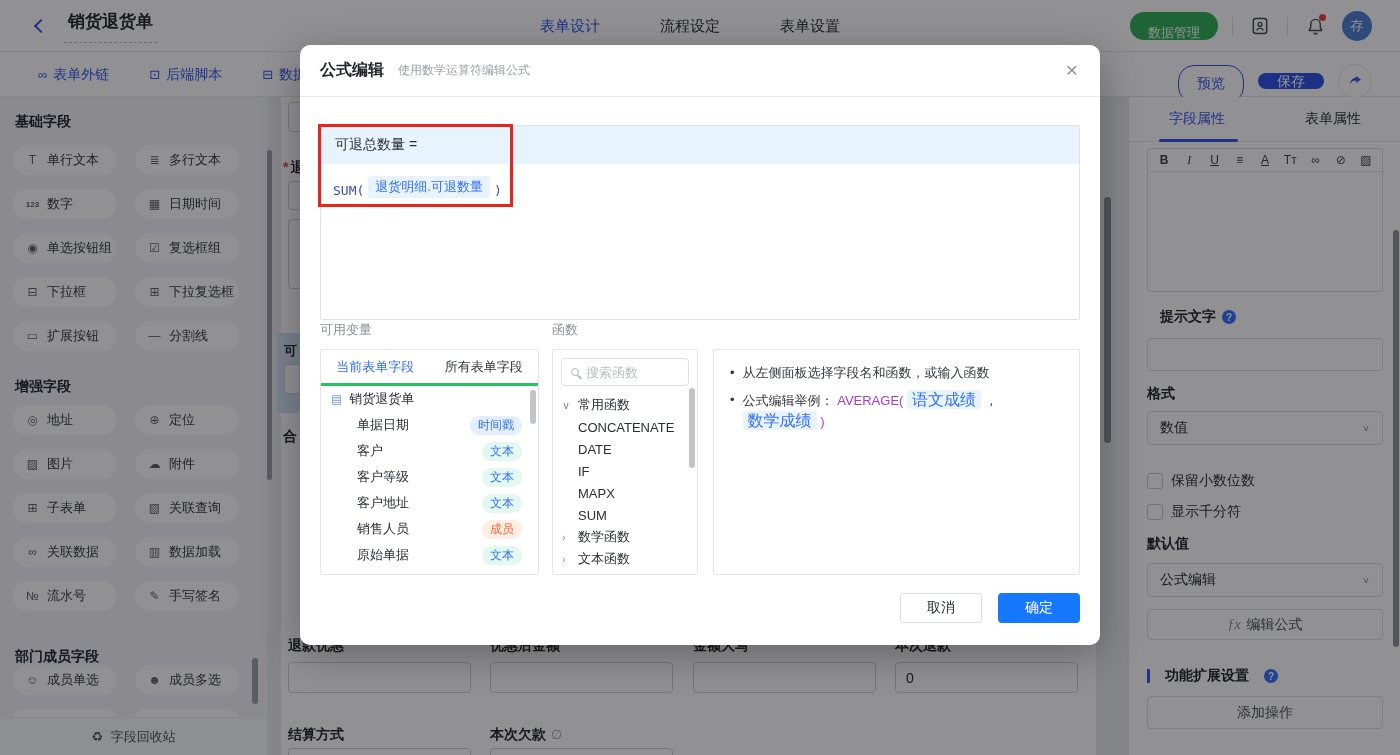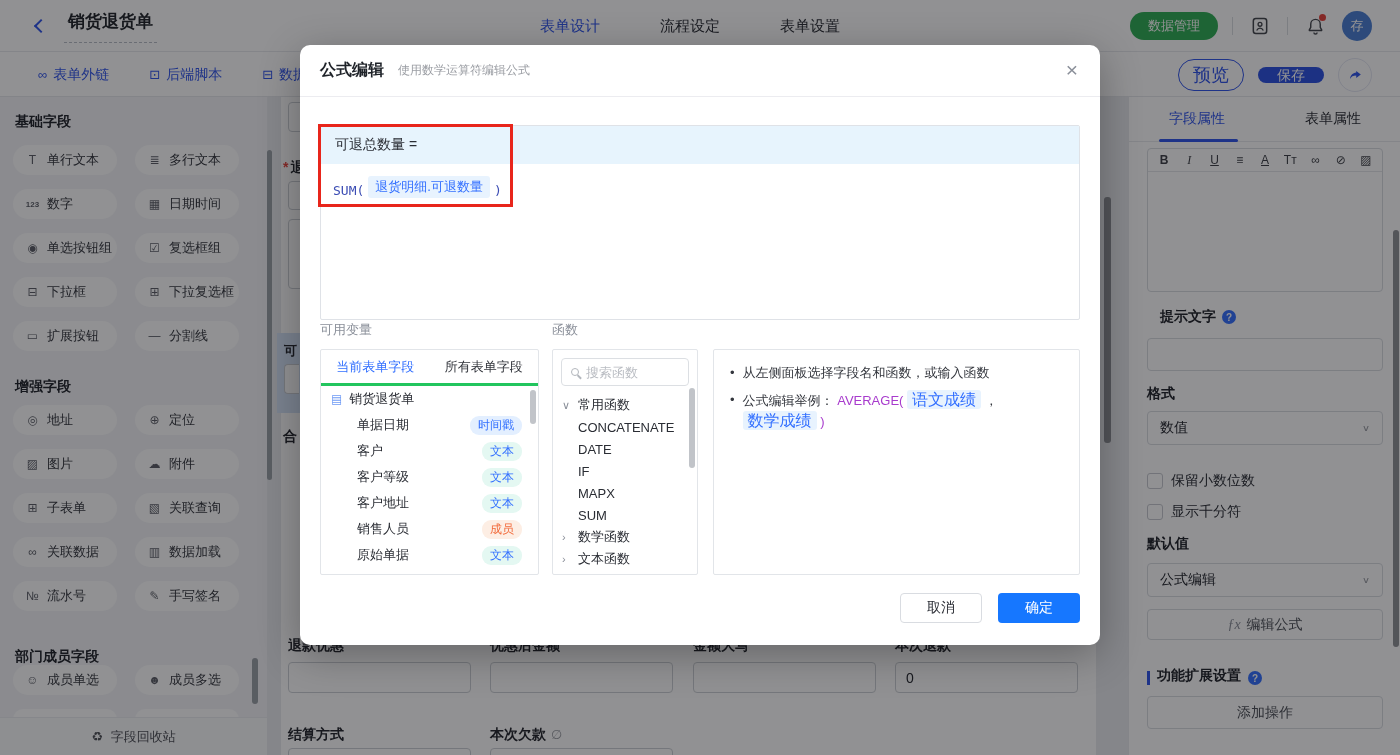--- a/index.html
+++ b/index.html
@@ -9,33 +9,33 @@
 
   
   .topbar { position:absolute; left:0; top:0; width:1400px; height:52px; background:#fff; border-bottom:1px solid #e8eaed; z-index:1; }
   .tb-left { position:absolute; left:36px; top:0; height:52px; display:flex; align-items:center; gap:18px; }
   .chev { width:10px; height:10px; border-left:2.5px solid #2f54eb; border-bottom:2.5px solid #2f54eb; transform:rotate(45deg); cursor:pointer; }
   .page-title { font-size:17px; font-weight:bold; color:#1f2329; padding:0 4px 9px 4px; border-bottom:1px dashed #b9bec7; }
   .tb-tabs { position:absolute; left:540px; top:0; height:52px; display:flex; align-items:center; gap:60px; }
   .nav-tab { font-size:15px; color:#2a2d34; cursor:pointer; }
   .nav-tab.active { color:#2f54eb; }
   .tb-right { position:absolute; right:28px; top:0; height:52px; display:flex; align-items:center; gap:14px; }
-  .btn-green { height:28px; padding:5px 18px; background:#2fae54; color:#fff; font-size:13px; border:none; border-radius:14px; cursor:pointer; }
+  .btn-green { height:28px; padding:12px 18px; background:#2fae54; color:#fff; font-size:13px; border:none; border-radius:14px; cursor:pointer; }
   .vdiv { width:1px; height:18px; background:#d9dce1; }
   .hicon { width:26px; height:26px; display:flex; align-items:center; justify-content:center; cursor:pointer; position:relative; }
   .bell-dot { position:absolute; right:2px; top:1px; width:7px; height:7px; background:#e8433b; border-radius:50%; }
   .avatar { width:30px; height:30px; border-radius:50%; background:#4a7fd4; color:#fff; font-size:13px; display:flex; align-items:center; justify-content:center; cursor:pointer; }
 
   
   .toolbar { position:absolute; left:0; top:52px; width:1400px; height:45px; background:#fff; border-bottom:1px solid #e6e8eb; z-index:1; }
   .tlinks { position:absolute; left:38px; top:0; height:45px; display:flex; align-items:center; gap:40px; }
   .tlink { display:flex; align-items:center; gap:6px; color:#2f54eb; font-size:14px; cursor:pointer; white-space:nowrap; }
   .tlink .ic { font-size:13px; }
   .tool-right { position:absolute; right:28px; top:6px; display:flex; align-items:center; gap:14px; }
-  .btn-preview { height:32px; width:66px; border:1px solid #2f54eb; color:#2f54eb; background:#fff; border-radius:16px; font-size:18px; cursor:pointer; }
+  .btn-preview { height:38px; width:66px; border:1px solid #2f54eb; color:#2f54eb; background:#fff; border-radius:16px; font-size:14px; cursor:pointer;margin-top:7px; }
   .btn-save { height:16px; width:66px; border:none; color:#fff; background:#2b50e2; border-radius:16px; font-size:14px; cursor:pointer; }
   .btn-share { height:34px; width:34px; border:1px solid #e3e6f2; background:#fff; border-radius:50%; display:flex; align-items:center; justify-content:center; cursor:pointer; }
 
   
   .sidebar { position:absolute; left:0; top:97px; width:267px; height:658px; background:#f4f5f8; overflow:hidden; z-index:1; }
   .sec-title { font-size:14px; font-weight:bold; color:#20232a; margin:16px 0 4px 15px; }
   .pill { position:absolute; width:104px; height:30px; background:#fff; border-radius:15px; display:flex; align-items:center; padding-left:12px; gap:7px; font-size:13px; color:#33363d; cursor:pointer; }
   .pill .ic { font-size:12px; color:#5b5e66; width:15px; text-align:center; flex:none; }
   .pill .ic.tiny { font-size:8px; font-weight:bold; letter-spacing:0; }
   .pill-partial { position:absolute; width:104px; height:10px; background:#fff; border-radius:15px 15px 0 0; }
@@ -63,21 +63,21 @@
   .rt.u, .rt.a { text-decoration:underline; }
   .p-label { position:absolute; left:18px; font-size:14px; font-weight:bold; color:#20232a; display:flex; align-items:center; gap:6px; }
   .help-q { width:14px; height:14px; border-radius:50%; background:#3370ff; color:#fff; font-size:10px; font-weight:bold; display:inline-flex; align-items:center; justify-content:center; }
   .p-input { position:absolute; left:18px; width:236px; height:33px; border:1px solid #d9dce1; border-radius:4px; background:#fff; }
   .p-select { position:absolute; left:18px; width:236px; height:34px; border:1px solid #d9dce1; border-radius:4px; background:#fff; display:flex; align-items:center; justify-content:space-between; padding:0 12px; font-size:14px; color:#23262d; cursor:pointer; }
   .carat { color:#9a9da3; font-size:11px; transform:scaleY(.8); }
   .p-check { position:absolute; left:18px; display:flex; align-items:center; gap:8px; font-size:14px; color:#2a2d34; cursor:pointer; }
   .cb { width:16px; height:16px; border:1px solid #c6c9cf; border-radius:3px; background:#fff; }
   .p-btn { position:absolute; left:18px; width:236px; border:1px solid #d9dce1; border-radius:4px; background:#fff; font-size:14px; color:#4b4f56; display:flex; align-items:center; justify-content:center; gap:6px; cursor:pointer; }
   .fx { font-style:italic; font-family:"Liberation Serif",serif; color:#8a8f99; }
-  .sec-head { position:absolute; left:18px; display:flex; align-items:flex-end; gap:7px; font-size:14px; font-weight:bold; color:#20232a; }
+  .sec-head { position:absolute; left:18px; display:flex; align-items:center; gap:15px; font-size:14px; font-weight:bold; color:#20232a; }
   .blue-bar { width:3px; height:14px; background:#2f54eb; }
 
   
   .sb-thumb { position:absolute; background:#9aa0a6; border-radius:3px; z-index:2; }
 
   
   .mask { position:absolute; left:0; top:0; width:1400px; height:755px; background:rgba(10,12,16,.45); z-index:40; }
   .modal { position:absolute; left:300px; top:45px; width:800px; height:600px; background:#fff; border-radius:10px; box-shadow:0 10px 40px rgba(0,0,0,.3); z-index:50; }
   .m-head { position:absolute; left:0; top:0; width:100%; height:52px; border-bottom:1px solid #ececf0; display:flex; align-items:center; padding:0 20px; gap:14px; }
   .m-title { font-size:16px; font-weight:bold; color:#1f2329; }

